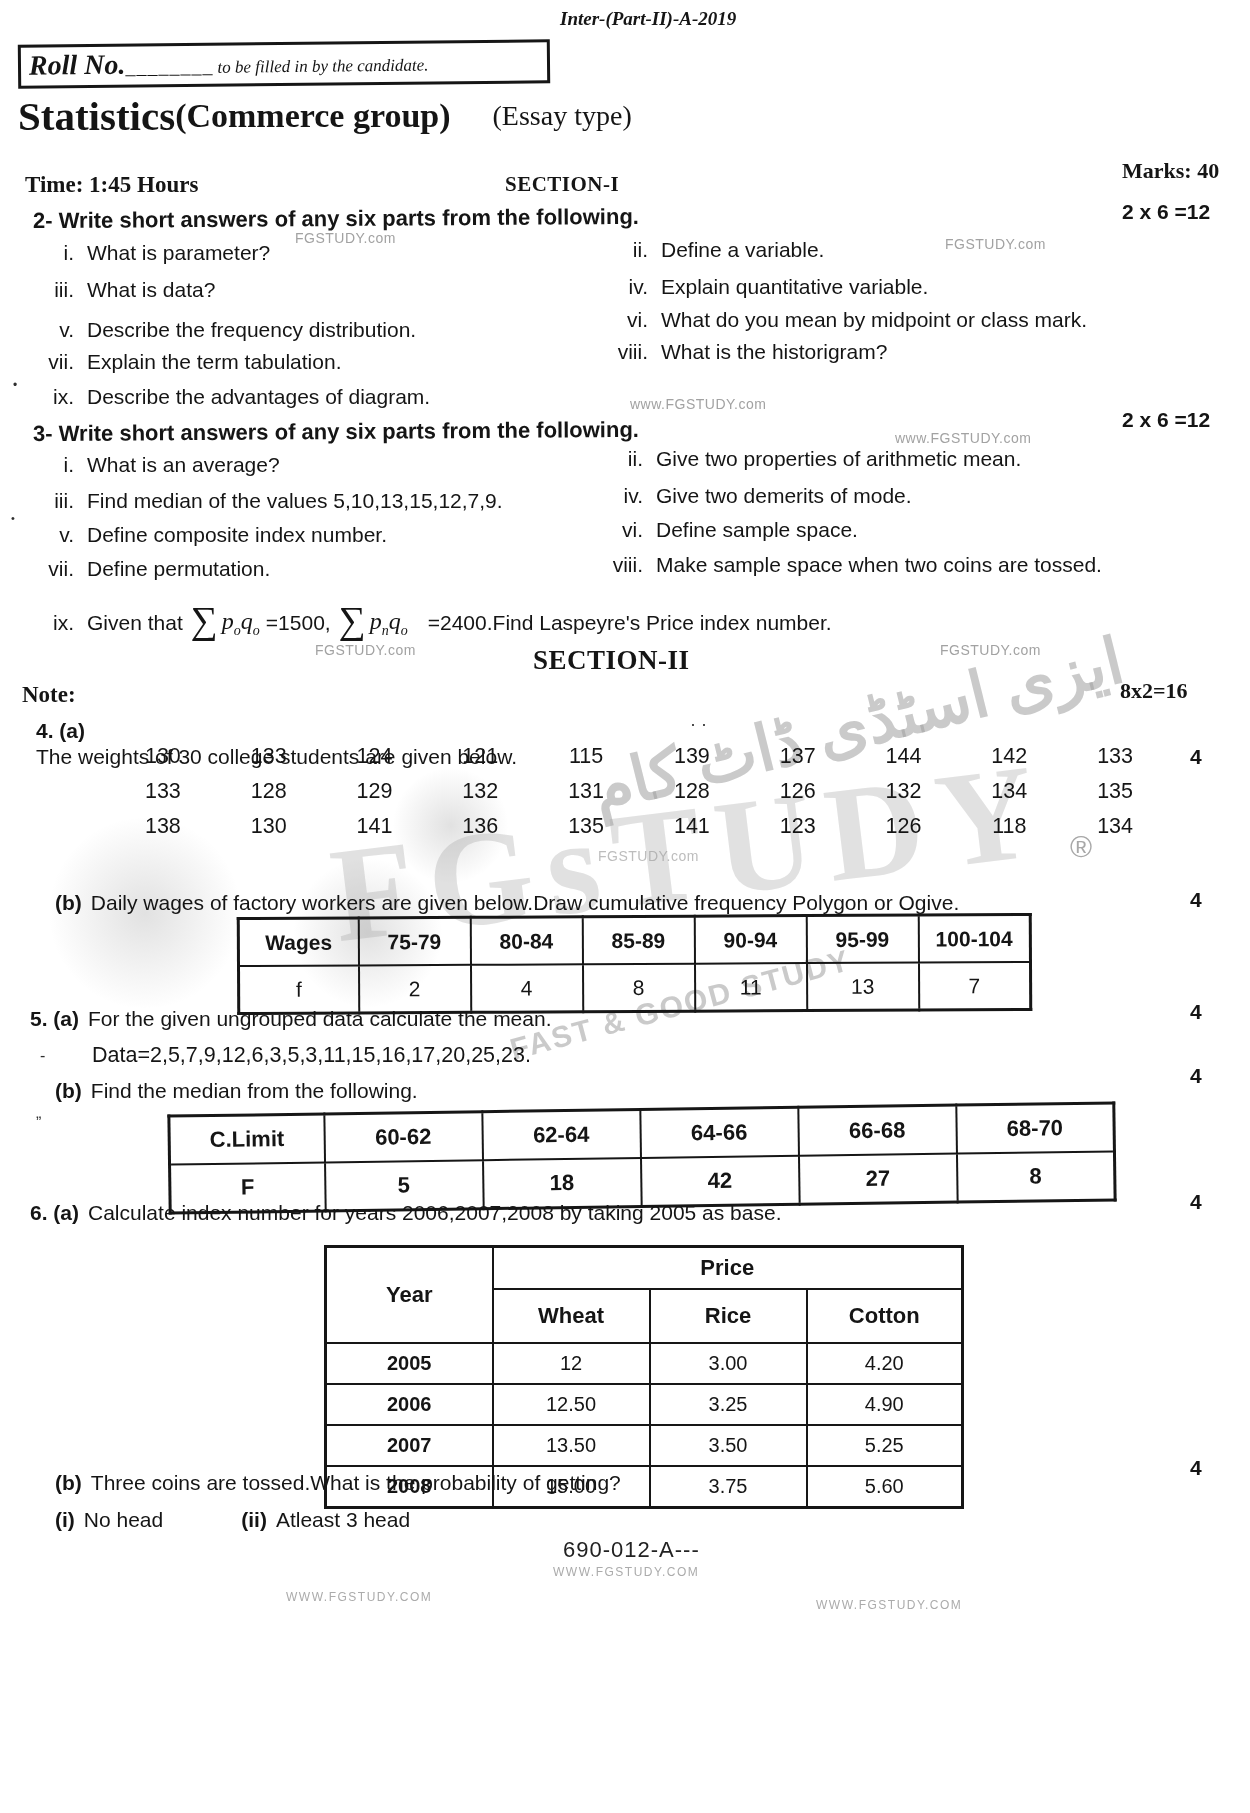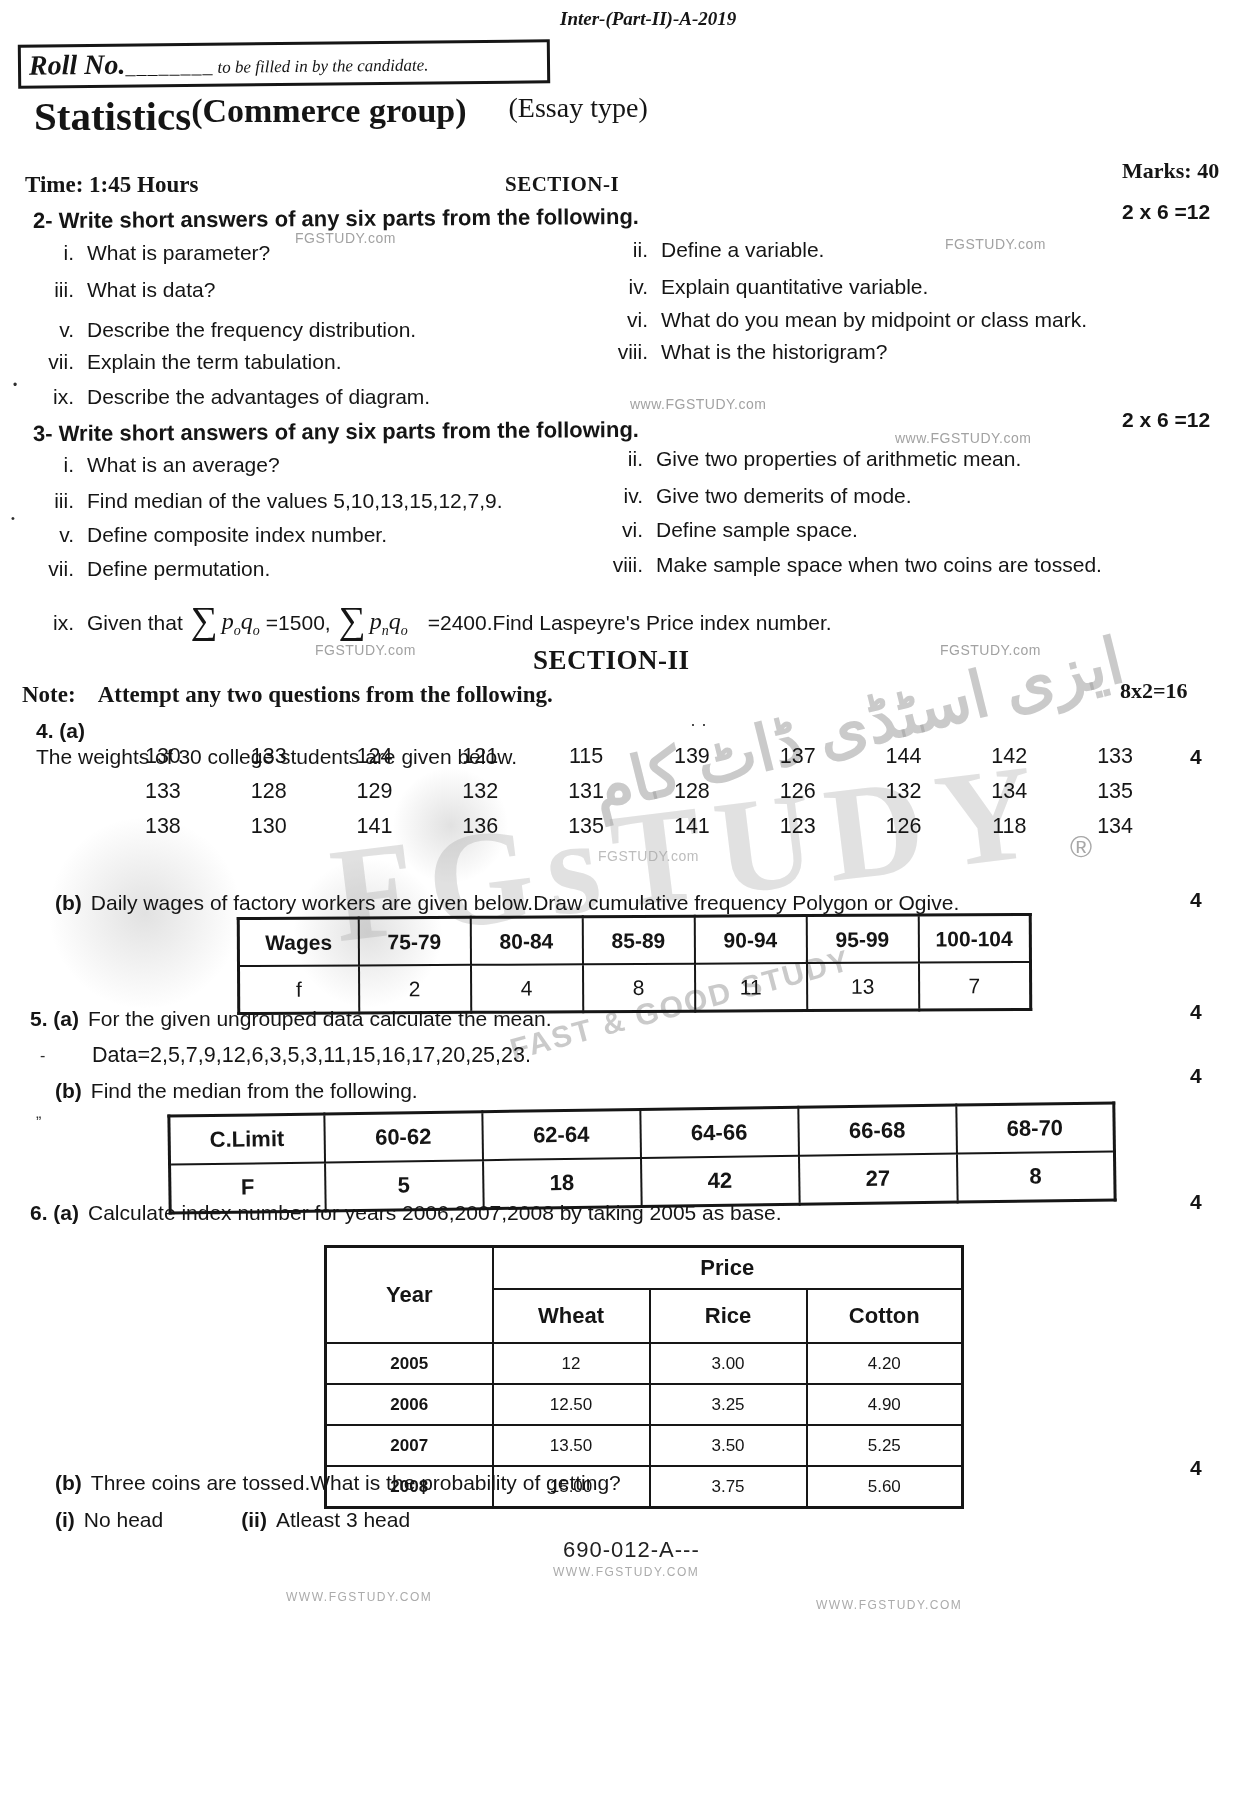--- a/index.html
+++ b/index.html
@@ -15,21 +15,21 @@
   .mk4{font-size:21px;font-weight:bold;}
   .headline{font-size:22px;font-weight:bold;}
   .grow{display:flex;height:35px;font-size:21.5px;}
   .grow span{flex:1;text-align:center;}
   table{border-collapse:collapse;background:transparent;}
   .wtable{border:3px solid #161616;}
   .wtable td{border:2.4px solid #161616;text-align:center;font-size:21px;height:43px;}
   .mtable{border:3px solid #161616;}
   .mtable td{border:2.6px solid #161616;text-align:center;font-size:22px;font-weight:bold;height:44px;}
   .ytable{border:3px solid #161616;}
-  .ytable td{border:2.4px solid #161616;text-align:center;font-size:17px;}
+  .ytable td{border:2.4px solid #161616;text-align:center;font-size:20px;}
   .tr-h1 td{height:38px;font-size:22px;}
   .tr-h2 td{height:50px;font-size:22px;}
   .tr-d td{height:37px;}
   .sigma{font-family:"Liberation Serif",serif;font-size:38px;line-height:1;margin:0 4px 0 8px;position:relative;top:-3px;}
   .mvar{font-family:"Liberation Serif",serif;font-size:24px;font-style:italic;}
   .mvar sub{font-size:14px;}
   .wm-small{font-size:14px;color:#a2a2a2;letter-spacing:.5px;}
   .wm-url{font-size:12px;color:#ababab;letter-spacing:1.5px;}
   .blob{position:absolute;border-radius:50%;
         background:radial-gradient(circle, rgba(120,120,120,.22), rgba(120,120,120,0) 68%);}
@@ -64,21 +64,21 @@
   <div class="abs stray" style="left:690px;top:714px;font-size:18px;">·  ·</div>
 
   <div class="abs serif b it" style="left:560px;top:8px;font-size:19px;">Inter-(Part-II)-A-2019</div>
 
   <div class="abs" style="left:18px;top:42px;width:532px;height:44px;border:3px solid #161616;transform:rotate(-0.6deg);display:flex;align-items:baseline;padding:2px 6px 0 8px;box-sizing:border-box;">
     <span class="serif b it" style="font-size:28px;">Roll No.</span>
     <span class="serif" style="font-size:20px;letter-spacing:1px;">________</span>
     <span class="serif it" style="font-size:17px;margin-left:4px;">to be filled in by the candidate.</span>
   </div>
 
-  <div class="abs" style="left:18px;top:92px;display:flex;align-items:flex-start;margin-left:16px;">
+  <div class="abs" style="left:18px;top:92px;display:flex;align-items:center;">
     <span class="serif b" style="font-size:41px;">Statistics</span>
     <span class="serif b" style="font-size:34px;">(Commerce group)</span>
     <span class="serif" style="font-size:28px;margin-left:42px;">(Essay type)</span>
   </div>
 
   <div class="abs serif b" style="left:25px;top:172px;font-size:23px;">Time: 1:45 Hours</div>
   <div class="abs serif b" style="left:505px;top:172px;font-size:21px;letter-spacing:.5px;">SECTION-I</div>
   <div class="abs serif b" style="left:1122px;top:158px;font-size:22px;">Marks: 40</div>
 
   <div class="abs headline" style="left:33px;top:206px;transform:rotate(-0.4deg);">2- Write short answers of any six parts from the following.</div>
@@ -166,21 +166,20 @@
     <span class="mvar"><span>p</span><sub>o</sub><span>q</span><sub>o</sub></span>
     <span style="margin-left:6px;">=1500,</span>
     <span class="sigma">∑</span>
     <span class="mvar"><span>p</span><sub>n</sub><span>q</span><sub>o</sub></span>
     <span style="margin-left:20px;">=2400.Find Laspeyre's Price index number.</span>
   </div>
 
   <div class="abs serif b" style="left:533px;top:645px;font-size:27px;letter-spacing:.5px;">SECTION-II</div>
   <div class="abs serif b" style="left:22px;top:682px;font-size:23px;display:flex;">
     <span>Note:</span>
-    <span style="margin-left:22px;">Attempt any two questions from the following.</span>
   </div>
   <div class="abs serif b" style="left:1120px;top:678px;font-size:22px;">8x2=16</div>
 
   <div class="abs qrow" style="left:36px;top:718px;flex-direction:column;">
     <span class="lbl">4. (a)</span>
     <span>The weights of 30 college students are given below.</span>
   </div>
   <div class="abs mk4" style="left:1190px;top:745px;">4</div>
 
   <div class="abs" style="left:110px;top:744px;width:1058px;">

